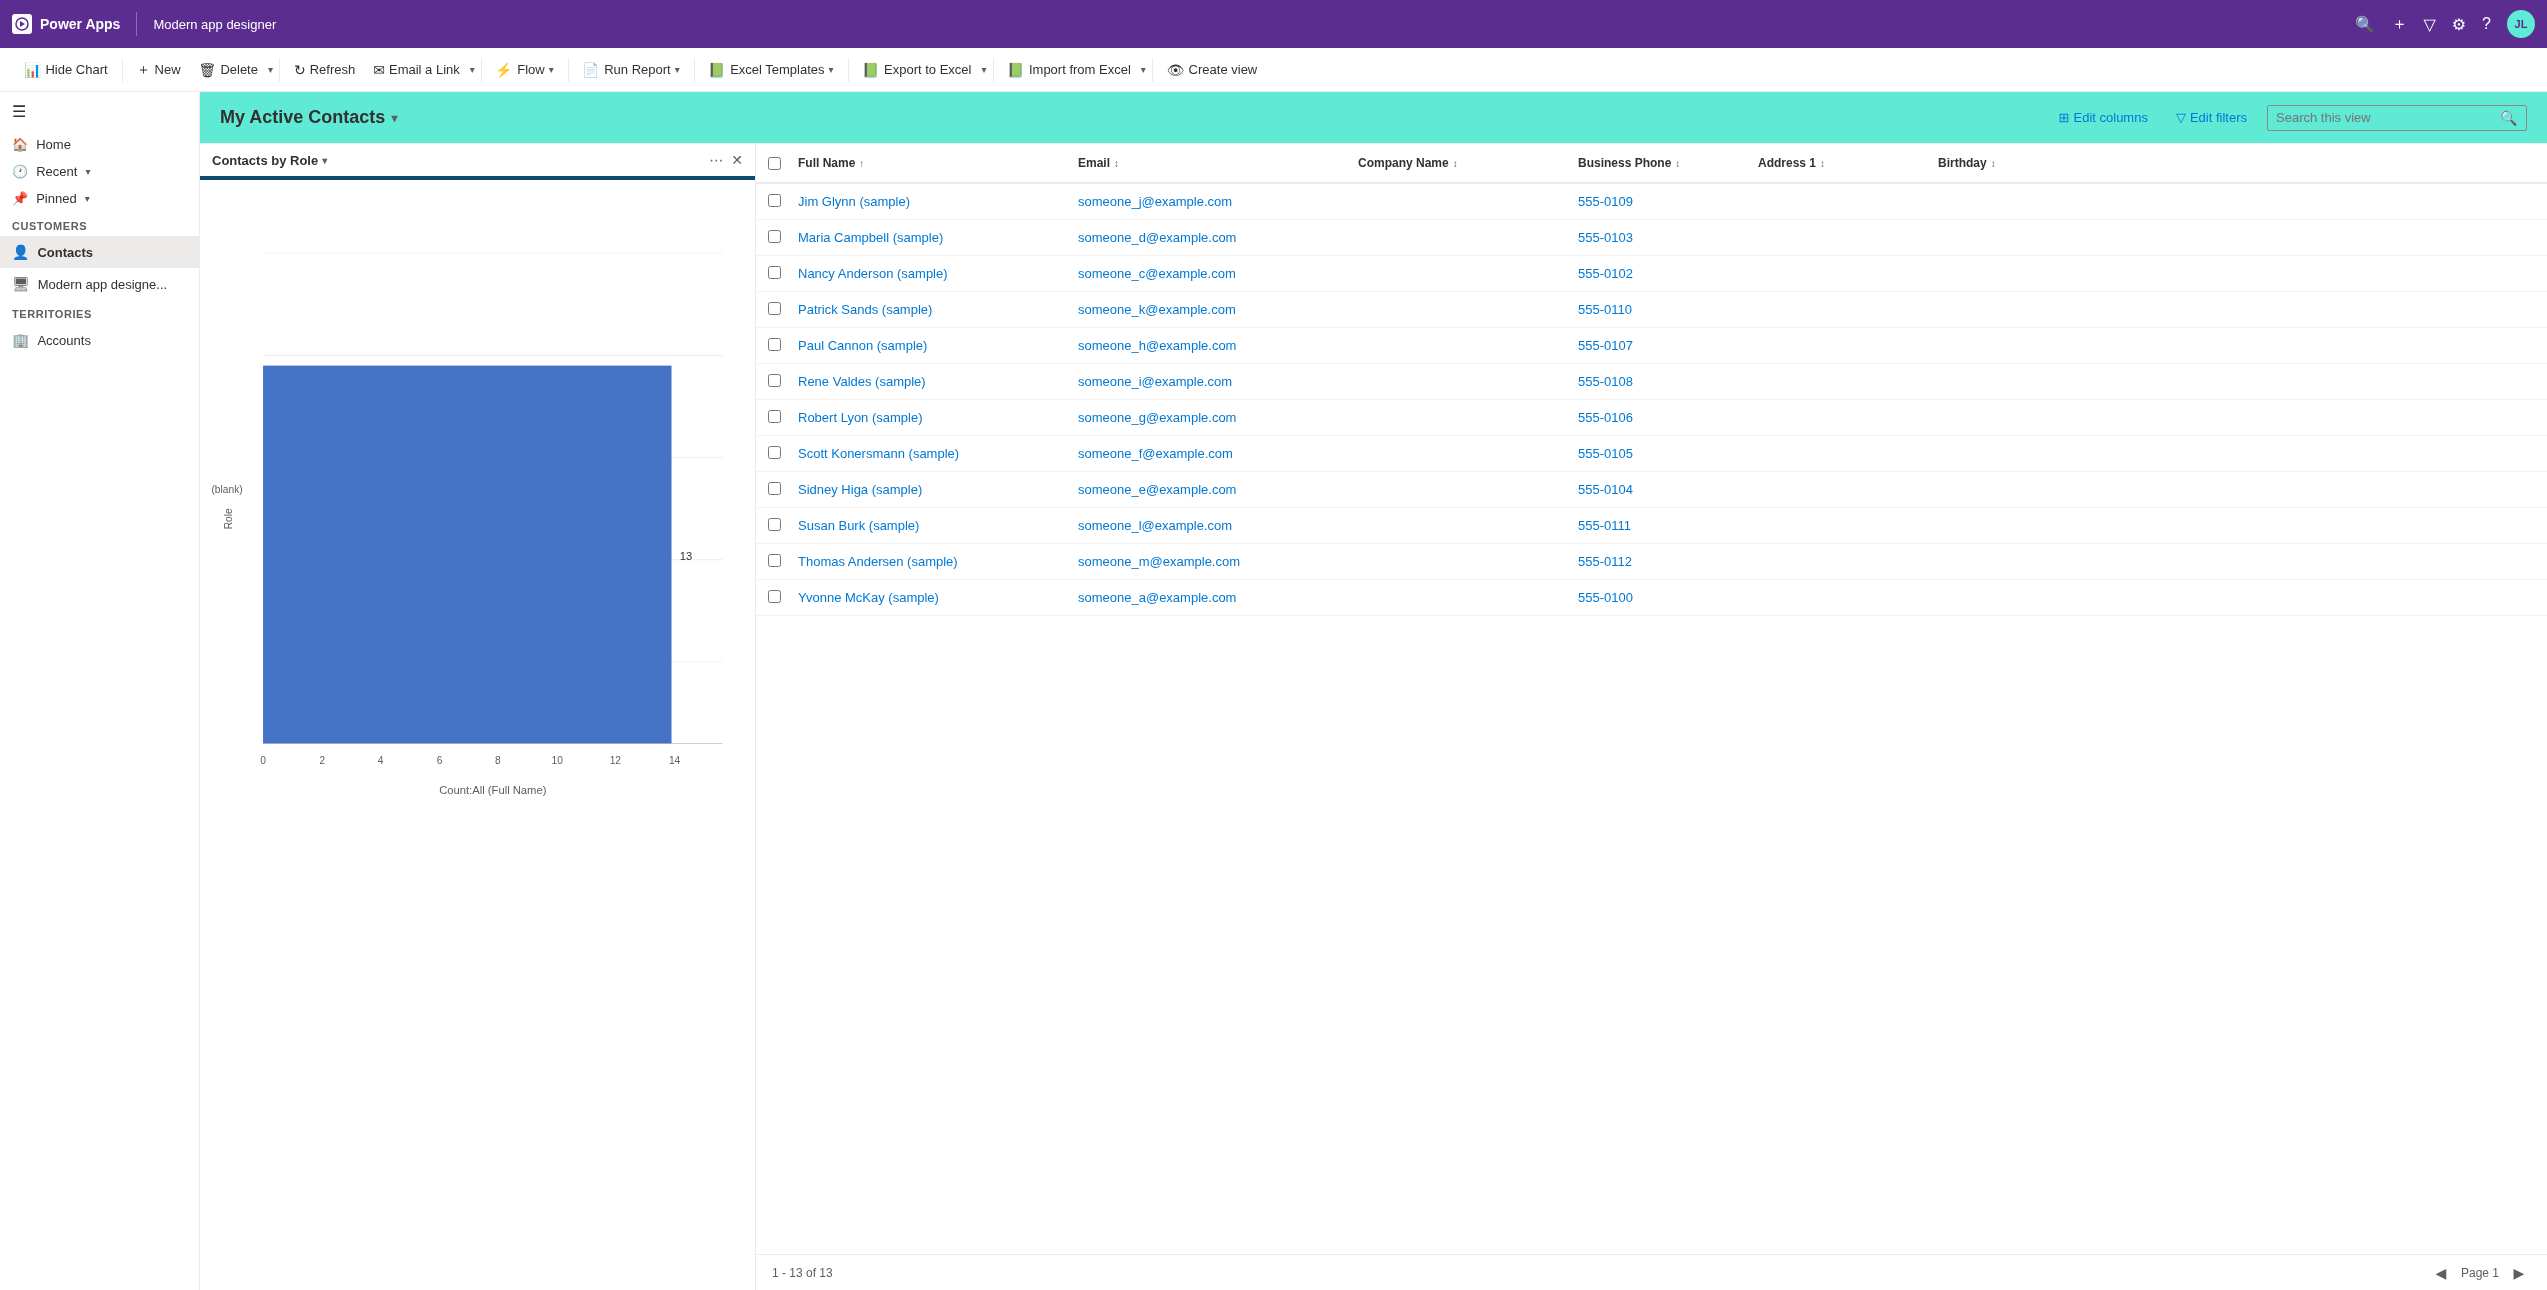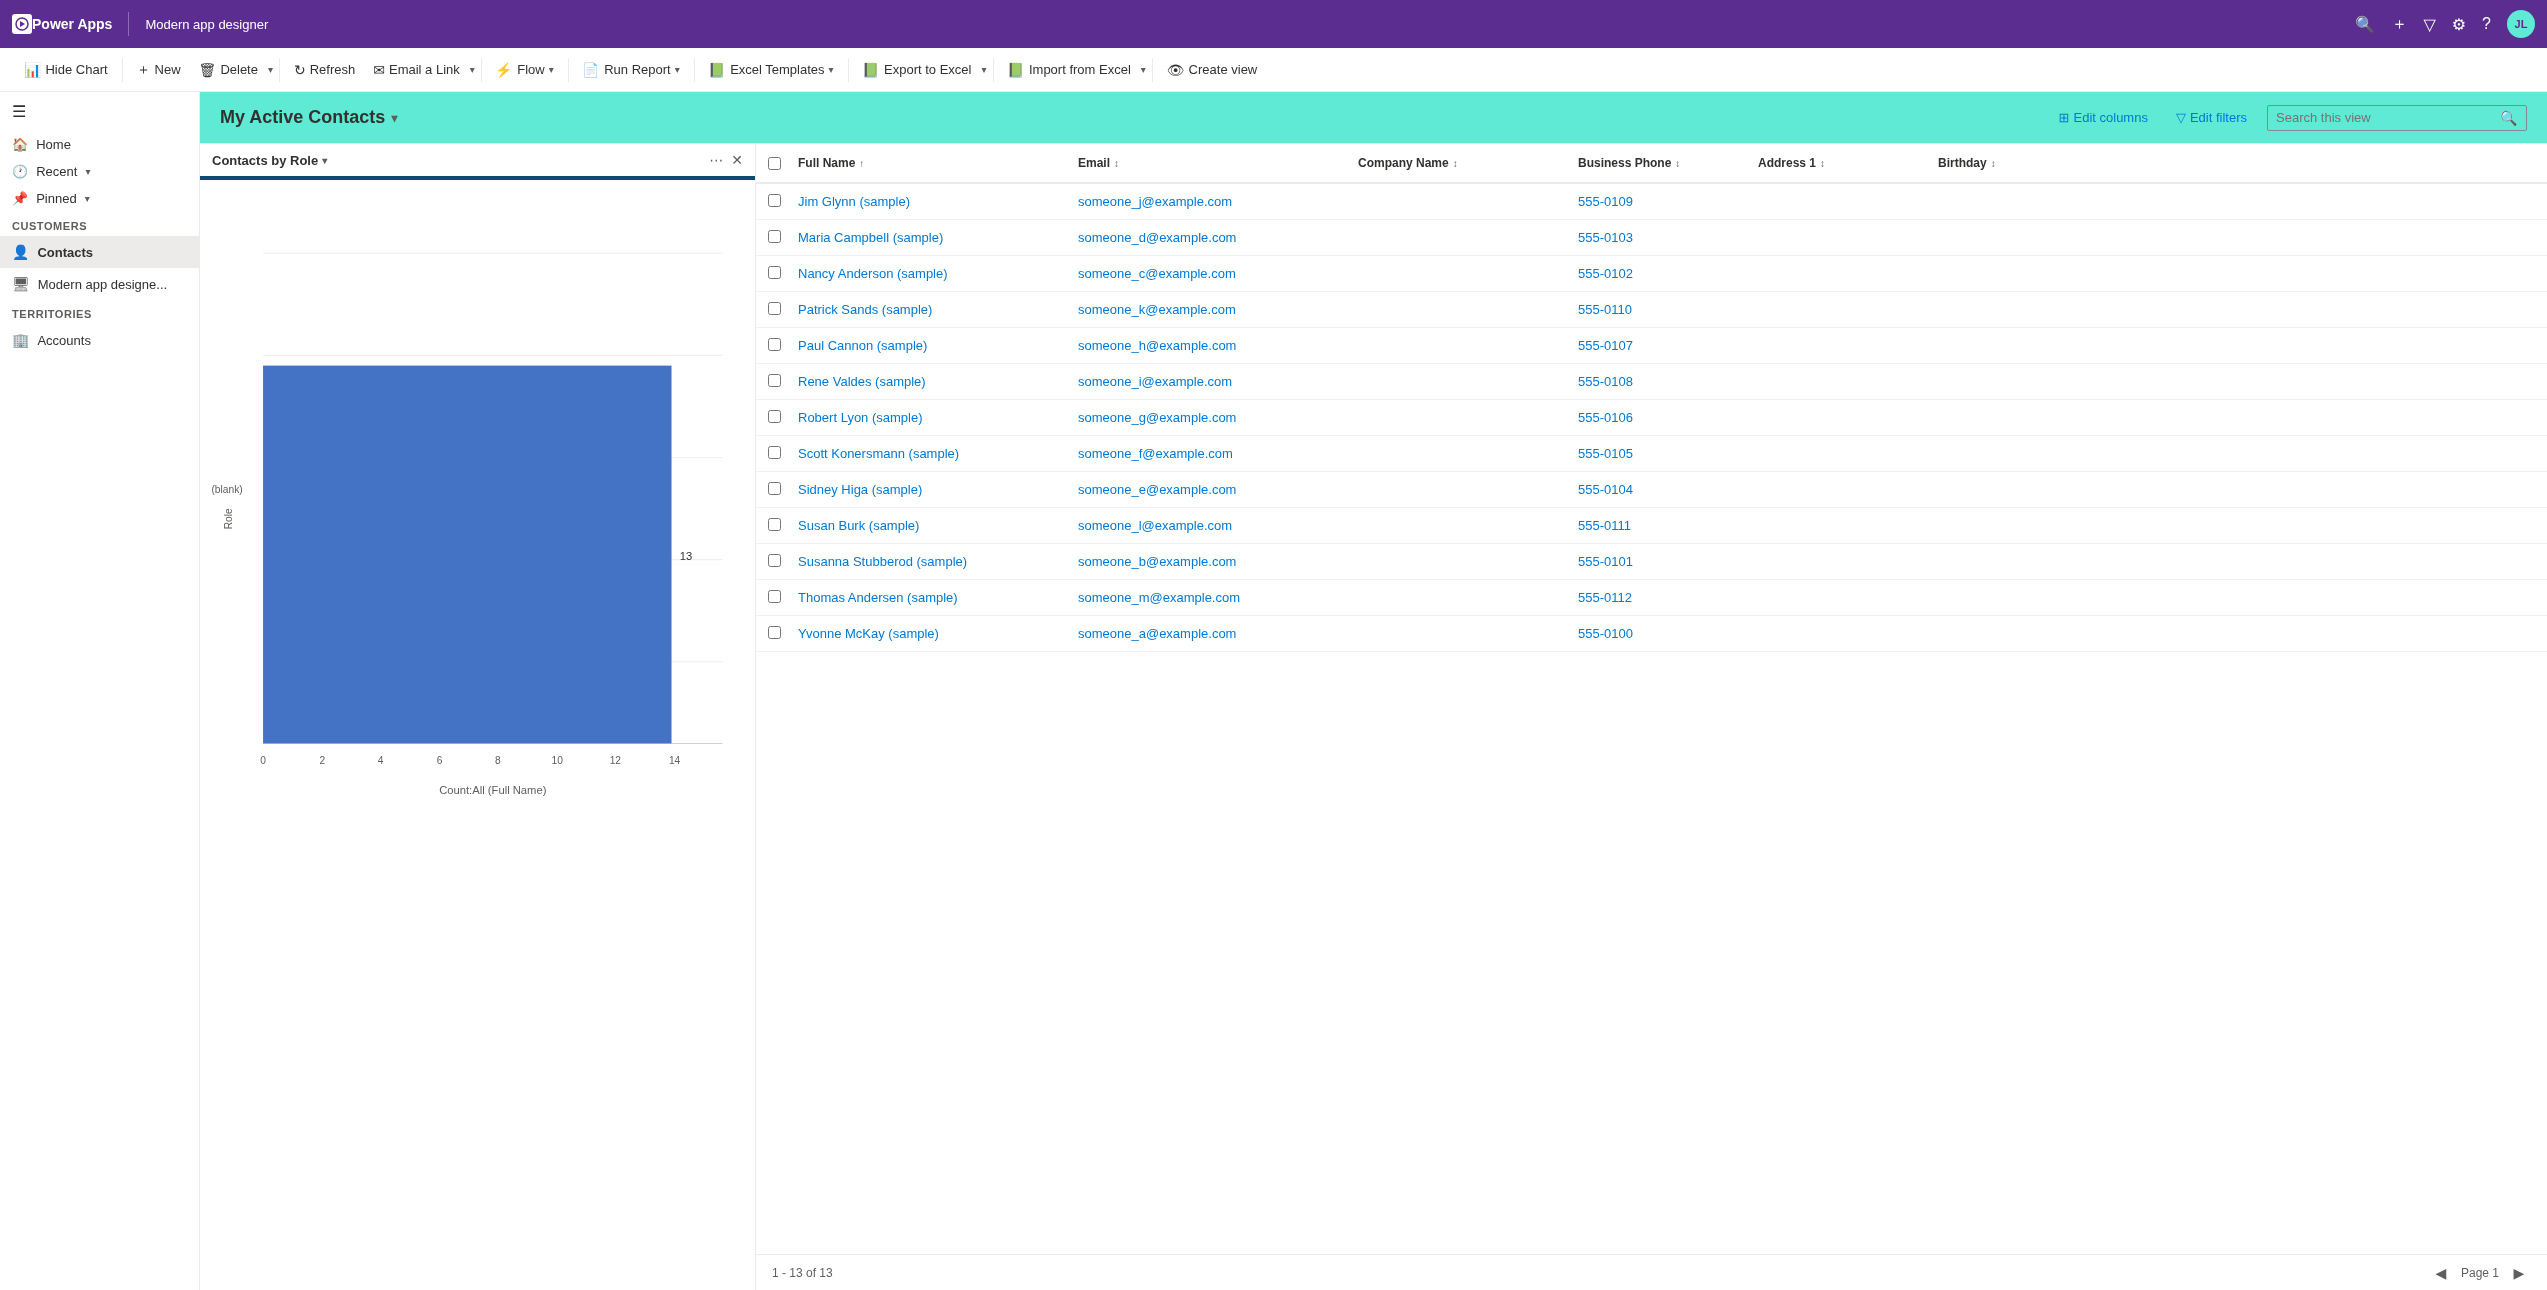--- a/index.html
+++ b/index.html
@@ -10,20 +10,21 @@
       height: 48px;
       background: #5c2d91;
       display: flex;
       align-items: center;
       padding: 0 12px;
       gap: 12px;
     }
     .topbar-logo {
       display: flex;
       align-items: center;
+      gap: 8px;
       color: white;
       font-size: 14px;
       font-weight: 600;
     }
     .topbar-logo-icon {
       width: 20px; height: 20px;
       background: white;
       border-radius: 3px;
       display: flex; align-items: center; justify-content: center;
       font-size: 10px; color: #5c2d91; font-weight: bold;
@@ -594,31 +595,20 @@
       <div class="grid-cell link col-email">someone_l@example.com</div>
       <div class="grid-cell col-company"></div>
       <div class="grid-cell link col-phone">555-0111</div>
       <div class="grid-cell col-address"></div>
       <div class="grid-cell col-birthday"></div>
     </div>
             <div class="grid-row">
       <div class="grid-cell col-checkbox">
         <input type="checkbox" style="">
       </div>
-      <div class="grid-cell link col-fullname">Susanna Stubberod (sample)</div>
-      <div class="grid-cell link col-email">someone_b@example.com</div>
-      <div class="grid-cell col-company"></div>
-      <div class="grid-cell link col-phone">555-0101</div>
-      <div class="grid-cell col-address"></div>
-      <div class="grid-cell col-birthday"></div>
-    </div>
-            <div class="grid-row">
-      <div class="grid-cell col-checkbox">
-        <input type="checkbox" style="">
-      </div>
       <div class="grid-cell link col-fullname">Thomas Andersen (sample)</div>
       <div class="grid-cell link col-email">someone_m@example.com</div>
       <div class="grid-cell col-company"></div>
       <div class="grid-cell link col-phone">555-0112</div>
       <div class="grid-cell col-address"></div>
       <div class="grid-cell col-birthday"></div>
     </div>
             <div class="grid-row">
       <div class="grid-cell col-checkbox">
         <input type="checkbox" style="">

